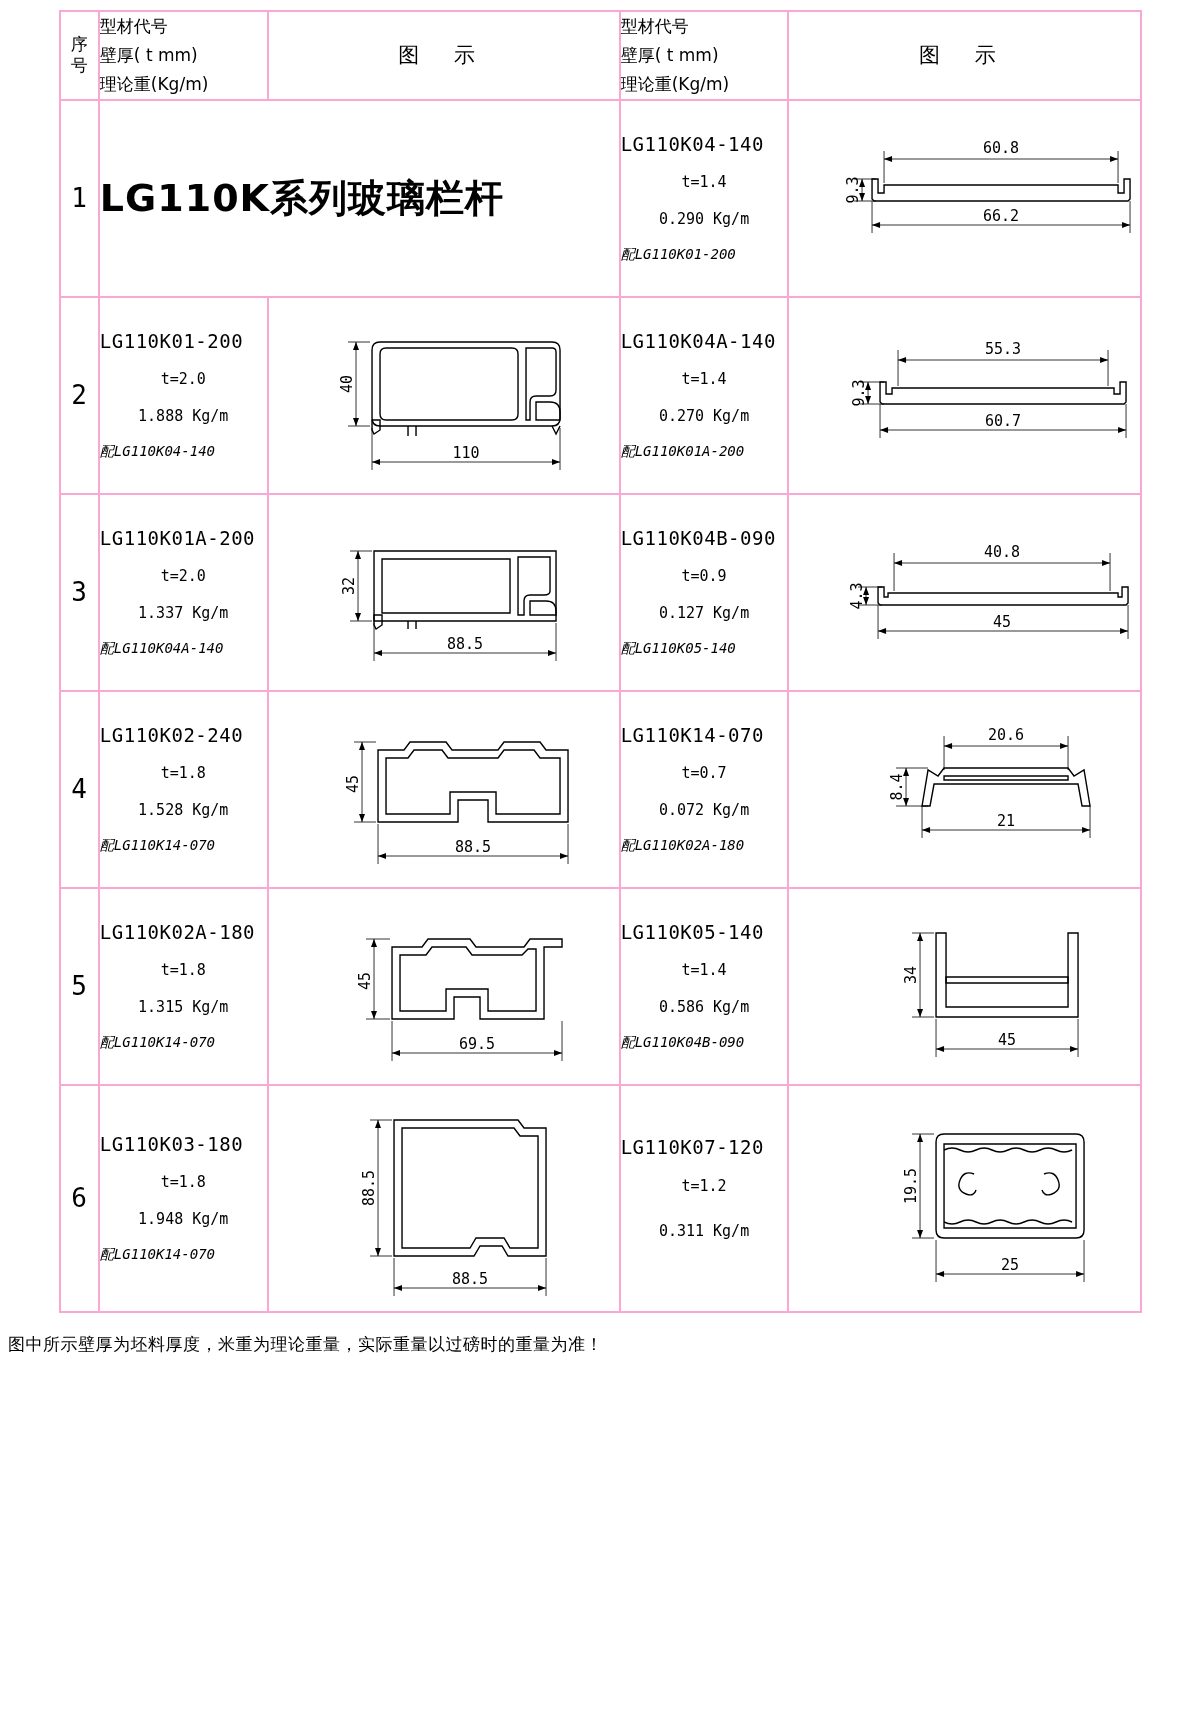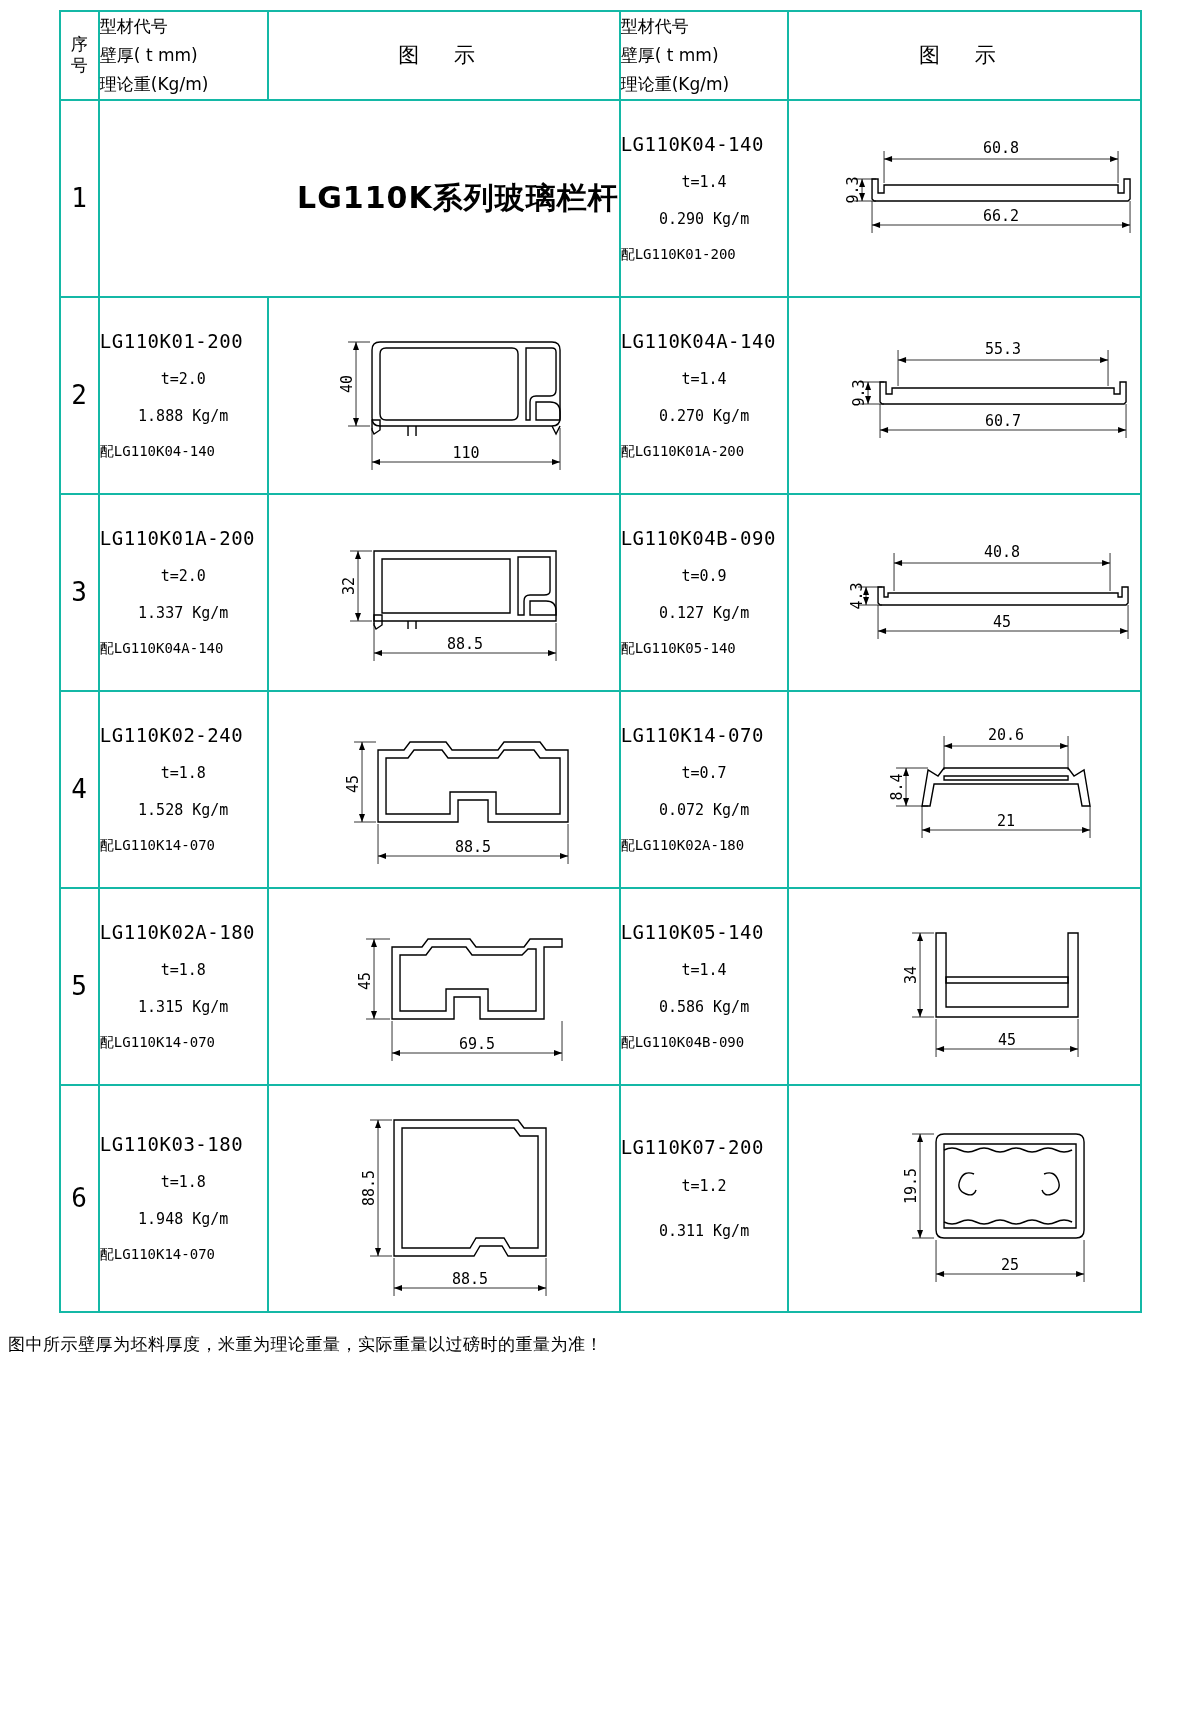--- a/index.html
+++ b/index.html
@@ -21,21 +21,21 @@
     box-sizing: border-box;
     padding: 10px 8px 0 8px;
   }
   table.spec {
     border-collapse: collapse;
     width: 1083px;
     margin: 0 auto;
     table-layout: fixed;
   }
   table.spec td, table.spec th {
-    border: 2px solid #14b8a6;
+    border: 2px solid #f9a8d4;
     padding: 0;
     vertical-align: middle;
   }
   
   col.c-idx { width: 38px; }
   col.c-code { width: 163px; }
   col.c-fig { width: 340px; }
 
   .hdr-idx {
     text-align: center;
@@ -79,29 +79,30 @@
   .code-cell .t,
   .code-cell .w {
     font-size: 15px;
     margin-bottom: 20px;
     white-space: nowrap;
     text-align: center;
   }
   .code-cell .pair {
     font-size: 14px;
     white-space: nowrap;
+    font-style: italic;
   }
   .code-cell .pair .cn {
     font-family: "DejaVu Sans", sans-serif;
     font-size: 14px;
   }
   .title-cell {
-    text-align: right;
+    text-align: left;
     font-family: "DejaVu Sans", sans-serif;
-    font-size: 30px;
+    font-size: 38px;
     font-weight: bold;
     letter-spacing: 1px;
   }
   .fig-cell {
     position: relative;
     height: 100%;
   }
   .fig-wrap {
     position: relative;
     width: 100%;
@@ -508,21 +509,21 @@
               <line x1="82" y1="202" x2="234" y2="202"></line>
               <path d="M82 202 l8 -3 v6 z" fill="#000" stroke="none"></path>
               <path d="M234 202 l-8 -3 v6 z" fill="#000" stroke="none"></path>
             </g>
             <text class="dimtext" x="62" y="102" text-anchor="middle" transform="rotate(-90 62 102)">88.5</text>
             <text class="dimtext" x="158" y="198" text-anchor="middle">88.5</text>
           </svg>
         </div>
       </td>
       <td class="code-cell">
-        <div class="name">LG110K07-200</div>
+        <div class="name">LG110K07-120</div>
         <div class="t" style="">t=1.2</div>
         <div class="w" style="margin-top:28px">0.311 Kg/m</div>
       </td>
       <td class="fig-cell">
         <div class="fig-wrap tall">
           <svg viewBox="0 0 340 225" preserveAspectRatio="xMidYMid meet">
             <g stroke="#000" fill="none" stroke-width="1.4">
               <path d="M104 56 Q104 48 112 48 L244 48 Q252 48 252 56 L252 144 Q252 152 244 152 L112 152 Q104 152 104 144 Z"></path>
               <path d="M112 58 L244 58 L244 142 L112 142 Z"></path>
               <path d="M142 88 q-10 -4 -14 6 q-4 10 6 14 q8 3 10 -4"></path>

